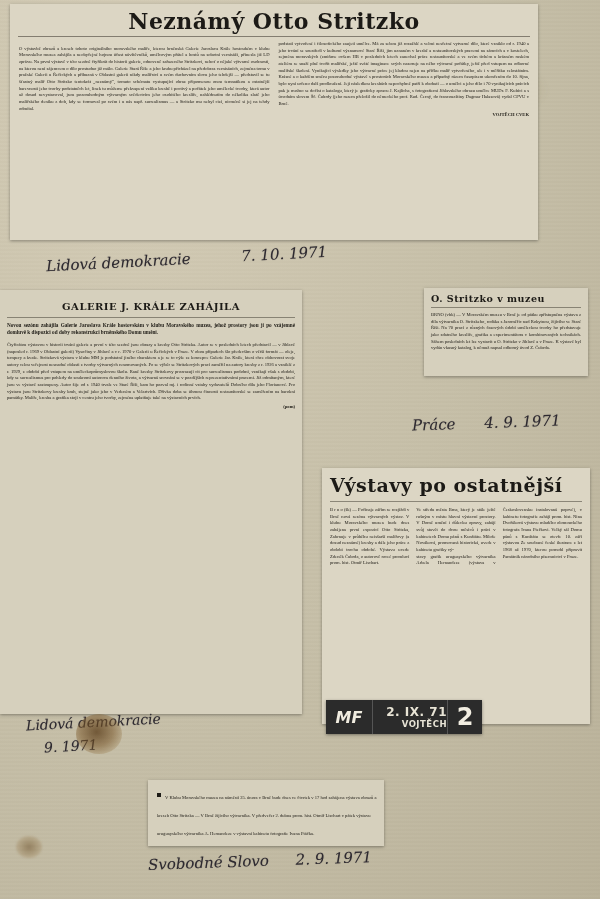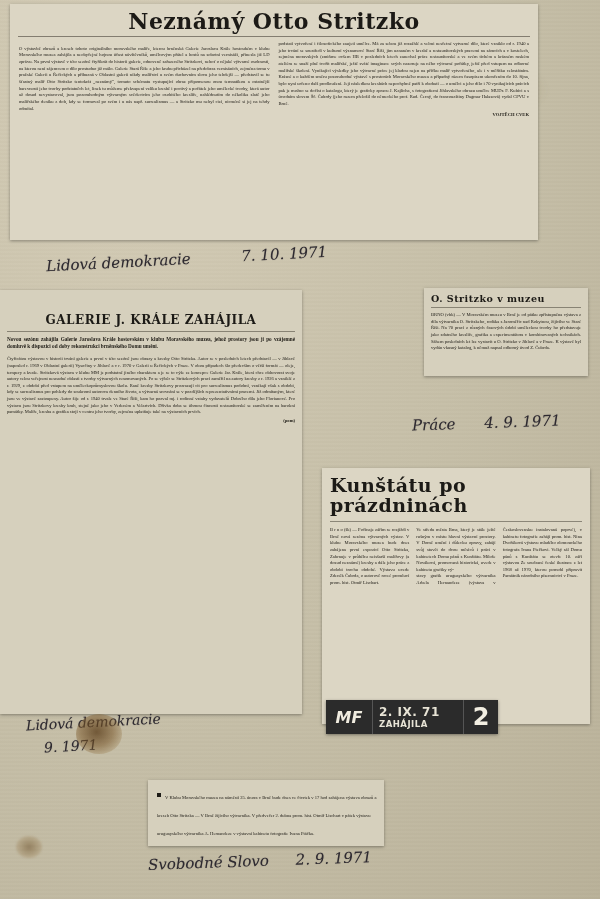--- a/index.html
+++ b/index.html
@@ -76,46 +76,47 @@
   .sig .dt { margin-left: 16px; font-style: italic; }
 
   
   #clip-main { left: 10px; top: 4px; width: 528px; height: 236px; padding: 0; }
   #clip-main .hl { font-size: 22px; margin: 6px 0 3px 0; }
   #clip-main .rule { height: 1px; background: #3a352c; margin: 0 8px 4px 8px; opacity: .55; }
   #clip-main .cols-wrap { padding: 0 9px 4px 9px; }
 
   
   #clip-galerie { left: 0px; top: 290px; width: 302px; height: 424px; }
-  #clip-galerie .hl { font-size: 12px; margin: 24px 0 4px 0; }
+  #clip-galerie .hl { font-size: 10px; margin: 12px 0 4px 0; }
   #clip-galerie .rule { height: 1px; background: #3a352c; margin: 0 7px 4px 7px; opacity: .5; }
   #clip-galerie .cols-wrap { padding: 0 7px 5px 7px; }
 
   
   #clip-muzeum { left: 424px; top: 288px; width: 164px; height: 88px; }
   #clip-muzeum .hl { font-size: 9.5px; text-align: left; margin: 6px 0 3px 7px; }
   #clip-muzeum .rule { height: 1px; background: #3a352c; margin: 0 7px 4px 7px; opacity: .5; }
   #clip-muzeum .txt { padding: 0 7px 4px 7px; }
 
   
   #clip-vystavy { left: 322px; top: 468px; width: 268px; height: 256px; }
   #clip-vystavy .hl { font-size: 19px; text-align: left; margin: 8px 0 5px 8px; }
   #clip-vystavy .rule { height: 1px; background: #3a352c; margin: 0 8px 5px 8px; opacity: .5; }
   #clip-vystavy .cols-wrap { padding: 0 8px 4px 8px; column-count: 3; column-gap: 7px; }
 
   
   #tv-logo {
     position: absolute;
     left: 326px; top: 700px;
-    width: 172px; height: 34px;
+    width: 156px; height: 34px;
     background: #2b2b2b;
     color: #e8e4d6;
     display: flex;
     align-items: stretch;
     box-shadow: 0 1px 3px rgba(0,0,0,0.4);
+    text-align: right;
   }
   #tv-logo .mf {
     width: 46px;
     display: flex; align-items: center; justify-content: center;
     font-family: "DejaVu Sans", sans-serif;
     font-weight: bold;
     font-size: 16px;
     font-style: italic;
     color: #f0ece0;
     border-right: 1px solid #555;
@@ -204,34 +205,34 @@
 
   <div class="clip light" id="clip-muzeum">
     <div class="hl">O. Stritzko v muzeu</div>
     <div class="rule"></div>
     <div class="txt">
       <p class="body-txt s5" style="margin:0;">BRNO (vbk) — V Moravském muzeu v Brně je od pátku zpřístupněna výstava z díla výtvarníka O. Stritzkeho, rodáka z Jaroměřic nad Rokytnou, žijícího ve Staré Říši. Na 70 prací z různých časových údobí uměleckou tvorby ho představuje jako zdatného kreslíře, grafika a experimentátora v kombinovaných technikách. Sáhem posledních let lze vystavit u O. Stritzko v Jihlavě a v Praze. K výstavě byl vydán vkusný katalog, k němuž napsal odborný úvod Z. Čubrda.</p>
     </div>
   </div>
 
   <div class="clip lighter" id="clip-vystavy">
-    <div class="hl">Kunštátu po prázdninách</div>
+    <div class="hl">Výstavy po ostatnější</div>
     <div class="rule"></div>
     <div class="cols-wrap">
       <p class="body-txt s5" style="margin:0;">B r n o (šk) — Počínaje zářím se rozjíždí v Brně nová sezóna výtvarných výstav. V klubu Moravského muzea bude dnes zahájena první expozicí Otto Stritzka, Zahrnuje v průběhu neisšarší malířovy (a dosud neznámé) kresby a dále jeho práce z obdobi trochu obdobé. Výstavu uvede Zdeněk Čubrda, o autorově roceé promluví prom. hist. Otmíř Lischart.</p>
       <p class="body-txt s5" style="margin:0;">Ve středu města Brna, který je stále ještě rušným v místu hlavní výstavní prostory. V Domě umění i důlecku opravy, zahájí svůj stavět do dvou měsíců i práci v kabinetech Domu pánů z Kunštátu. Miloše Nováková, promovaná historická, uvede v kabinetu grafiky vý-</p>
       <p class="body-txt s5" style="margin:0;">stavy grafik uruguayského výtvarníka Arbela Hernandeze (výstava v Československu instalovaná poprvé), v kabinetu fotografie zahájí prom. hist. Nina Dvořáková výstavu mladého olomouckého fotografa Ivana Pteřkovi. Velký sál Domu pánů z Kunštátu se otevře 10. září výstavou Ze současné české ilustrace z let 1968 až 1970, kterou pomohl připravit Památník národního písemnictví v Praze.</p>
     </div>
   </div>
 
   <div id="tv-logo">
     <div class="mf">MF</div>
     <div class="mid">
       <div class="d">2. IX. 71</div>
-      <div class="w">ZAHÁJILA</div>
+      <div class="w">VOJTĚCH</div>
     </div>
     <div class="num">2</div>
   </div>
 
   <div class="clip light" id="clip-note">
     <div class="txt">
       <span class="bullet"></span><span class="body-txt s5">V Klubu Moravského muzea na náměstí 25. února v Brně bude dnes ve čtvrtek v 17 hod zahájena výstava obrazů a kreseb Otto Stritzka — V Brně žijícího výtvarníka. V předvečer 2. dubna prom. hist. Otmíř Lischart v pátek výstavu uruguayského výtvarníka A. Hernandeze v výstavní kabinetu fotografie Ivana Ptáčka.</span>
     </div>
   </div>
 

